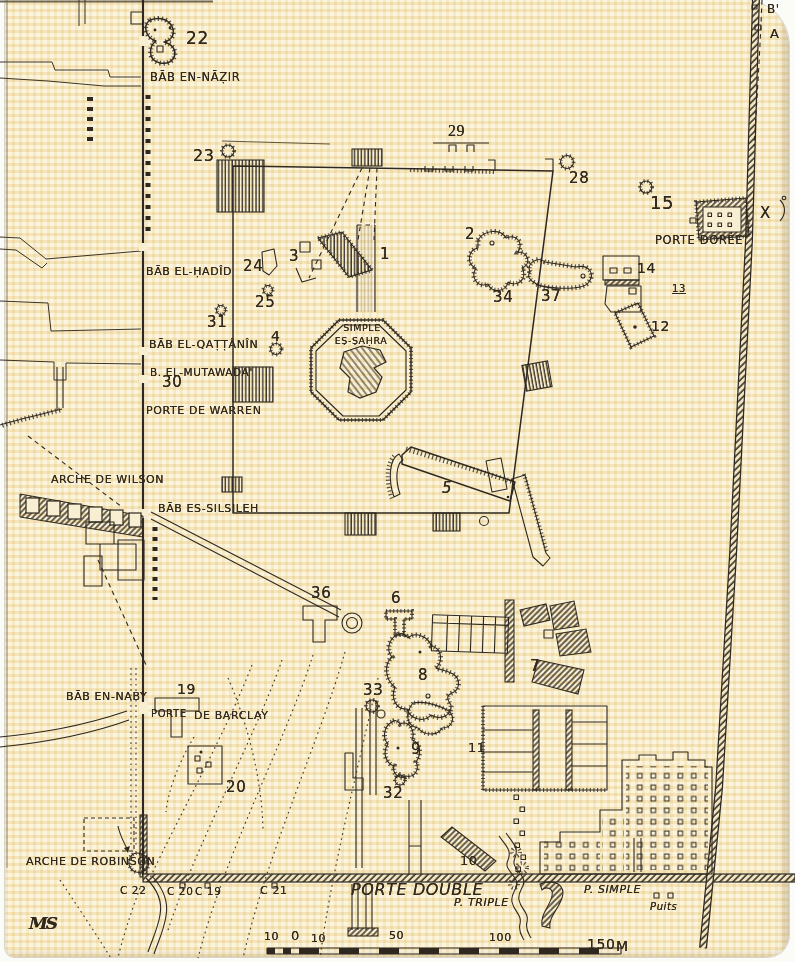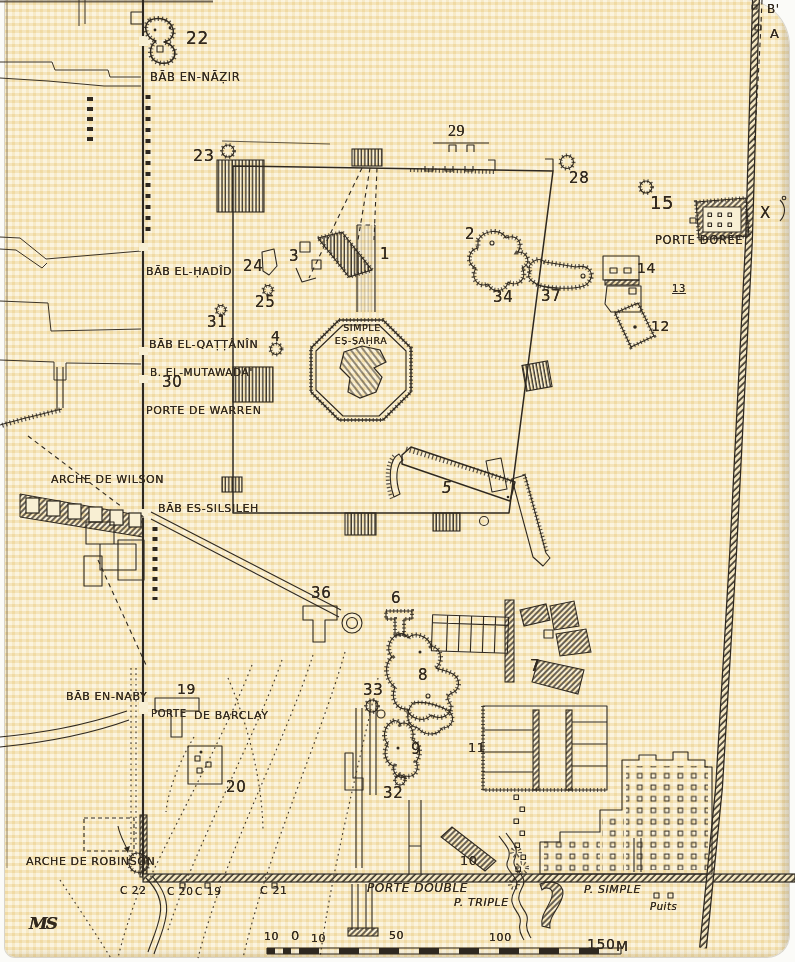--- a/index.html
+++ b/index.html
@@ -438,21 +438,21 @@
     <span class="lbl" style="left: 206px; top: 780px; font-size: 15px; margin-left: 20px;">20</span>
     <span class="lbl" style="left: 411px; top: 742px; font-size: 15px;">9</span>
     <span class="lbl" style="left: 383px; top: 786px; font-size: 15px;">32</span>
     <span class="lbl" style="left: 468px; top: 741px; font-size: 13px;">11</span>
     <span class="lbl" style="left: 460px; top: 854px; font-size: 13px;">10</span>
     <span class="lbl" style="left: 26px; top: 856px; font-size: 11px;">ARCHE DE ROBINSON</span>
     <span class="lbl" style="left: 120px; top: 885px; font-size: 10.5px;">C 22</span>
     <span class="lbl" style="left: 167px; top: 886px; font-size: 10.5px;">C 20</span>
     <span class="lbl" style="left: 195px; top: 886px; font-size: 10.5px;">C 19</span>
     <span class="lbl" style="left: 260px; top: 885px; font-size: 11px;">C 21</span>
-    <span class="lbl it" style="left: 367px; top: 882px; font-size: 12px;">PORTE DOUBLE</span>
+    <span class="lbl it" style="left: 351px; top: 882px; font-size: 16px;">PORTE DOUBLE</span>
     <span class="lbl it" style="left: 454px; top: 897px; font-size: 11px; text-align: right;">P. TRIPLE</span>
     <span class="lbl it" style="left: 584px; top: 884px; font-size: 11px; text-align: right;">P. SIMPLE</span>
     <span class="lbl it" style="left: 650px; top: 902px; font-size: 10px;">Puits</span>
     <span class="lbl serif" style="left: 29px; top: 915px; font-size: 17px;">MS</span>
     <span class="lbl" style="left: 264px; top: 931px; font-size: 11px;">10</span>
     <span class="lbl" style="left: 291px; top: 929px; font-size: 13px;">0</span>
     <span class="lbl" style="left: 311px; top: 933px; font-size: 11px;">10</span>
     <span class="lbl" style="left: 389px; top: 930px; font-size: 11px;">50</span>
     <span class="lbl" style="left: 489px; top: 932px; font-size: 11px;">100</span>
     <span class="lbl" style="left: 587px; top: 937px; font-size: 14px;">150</span>

